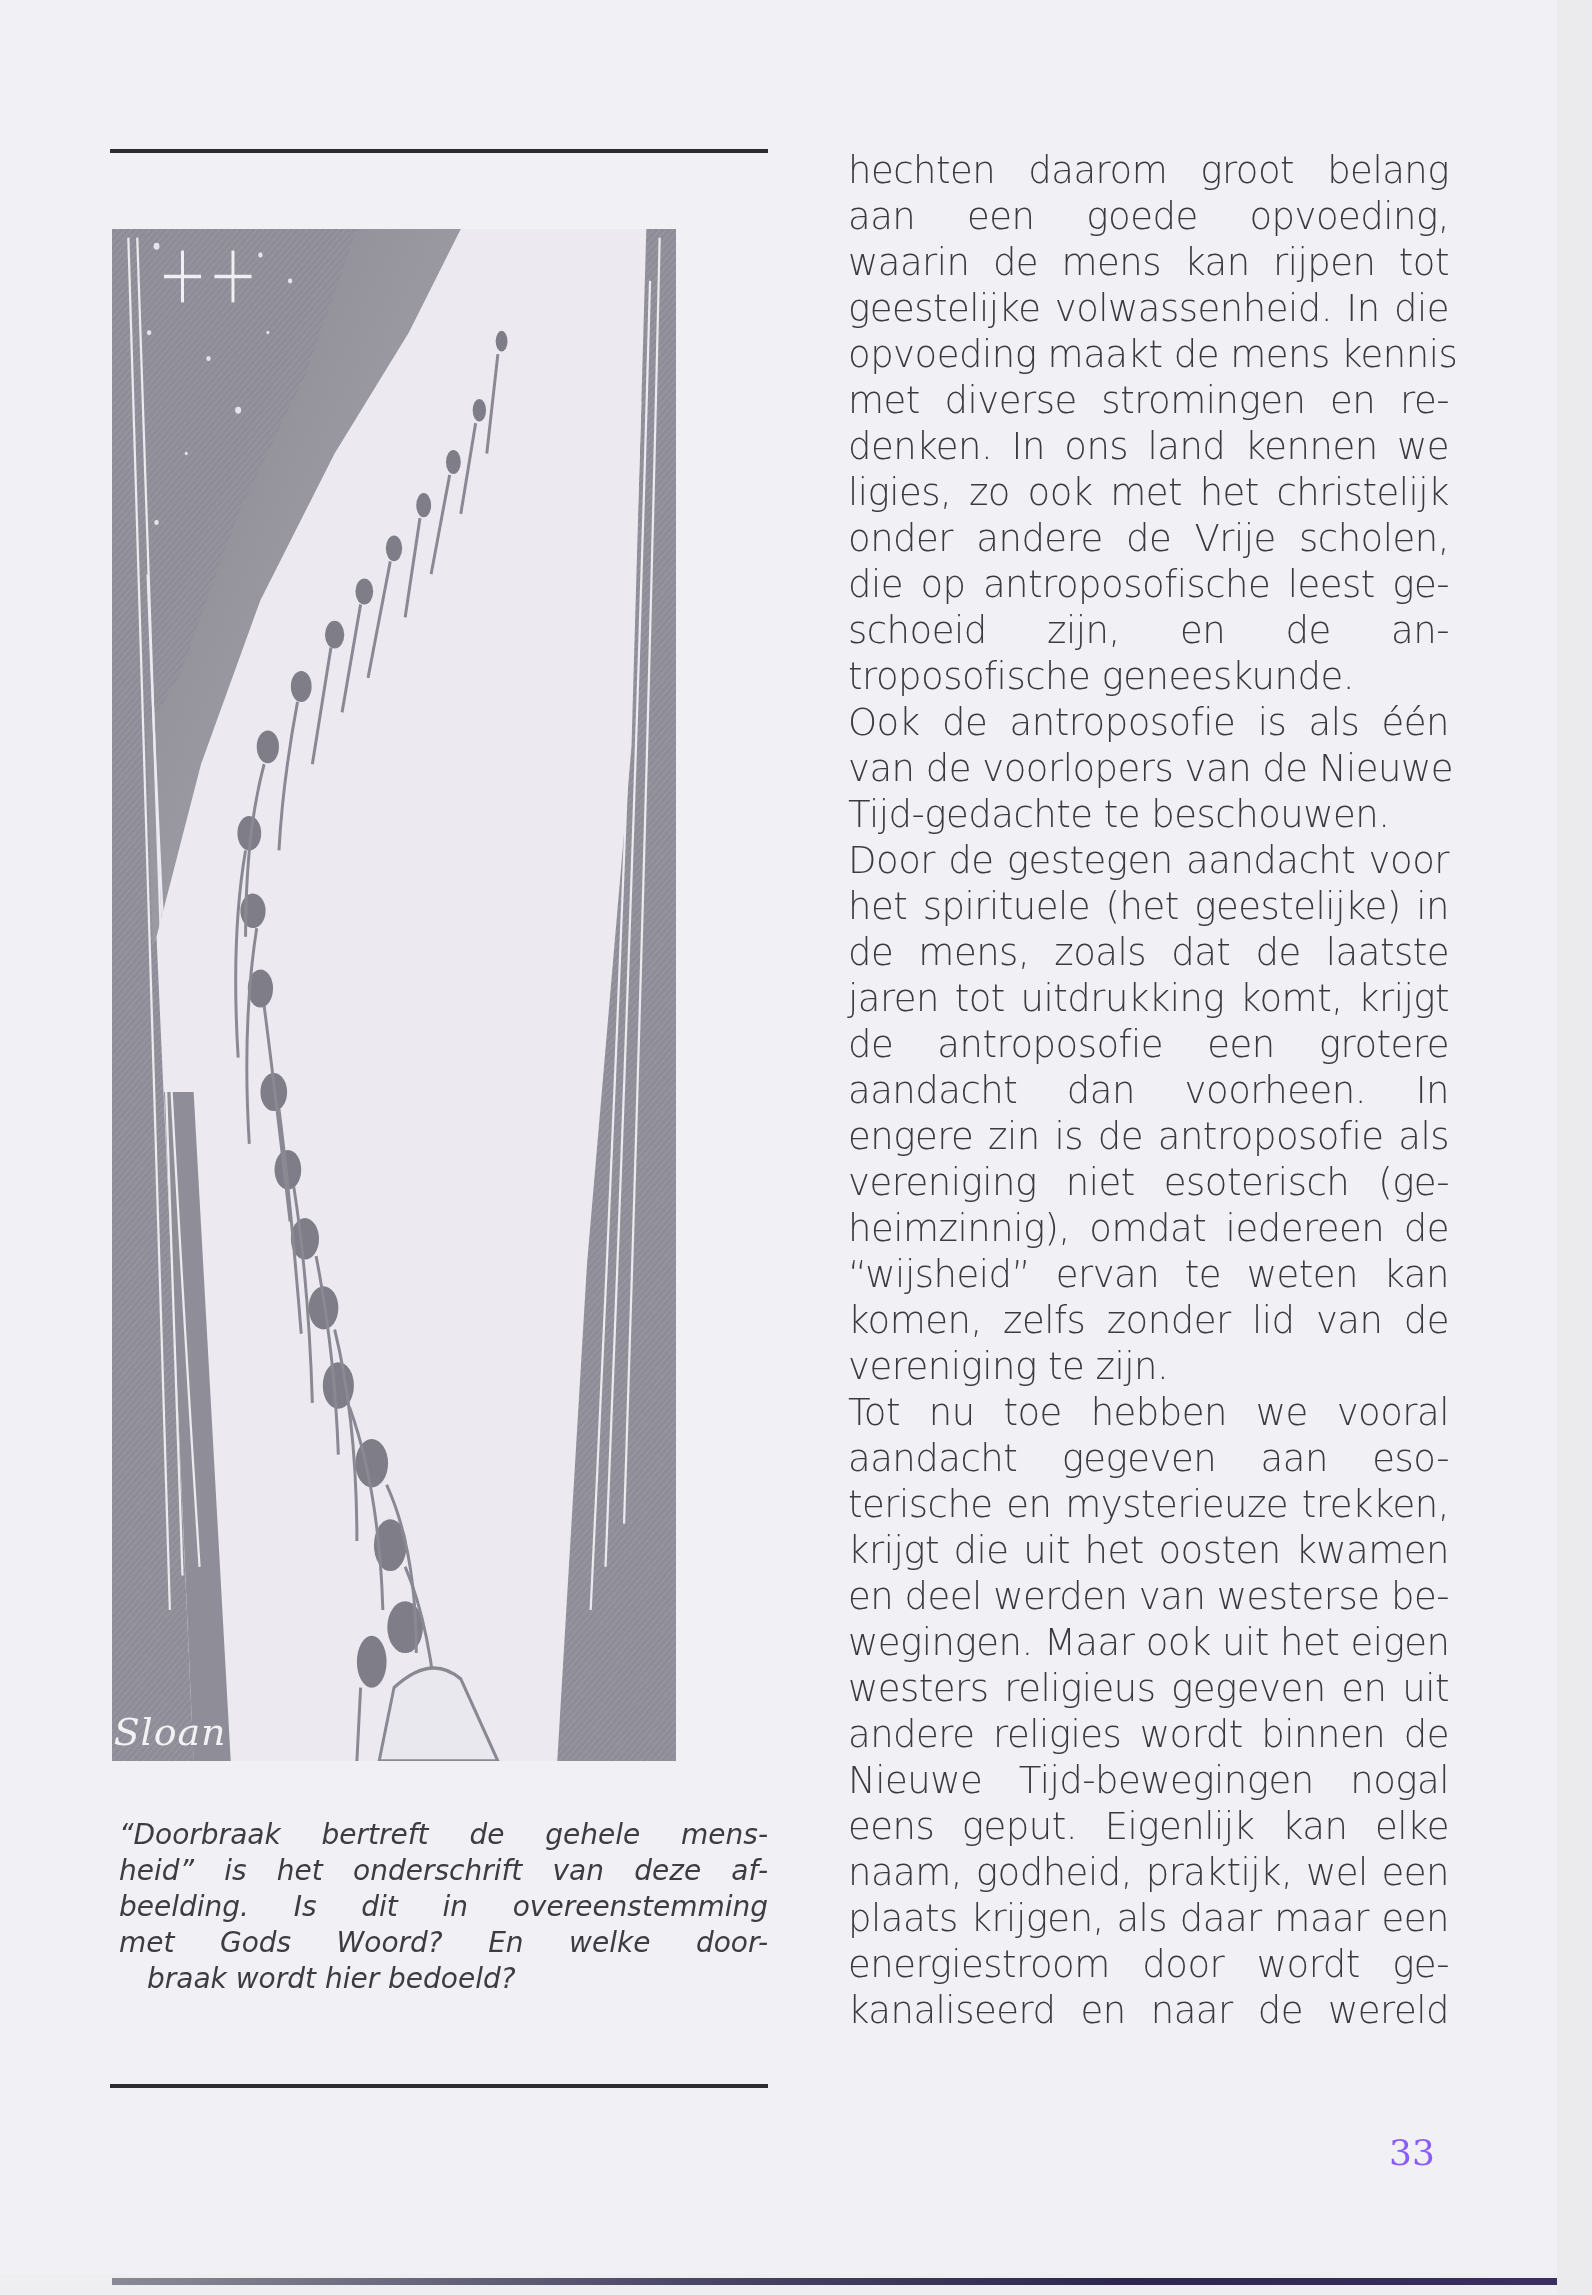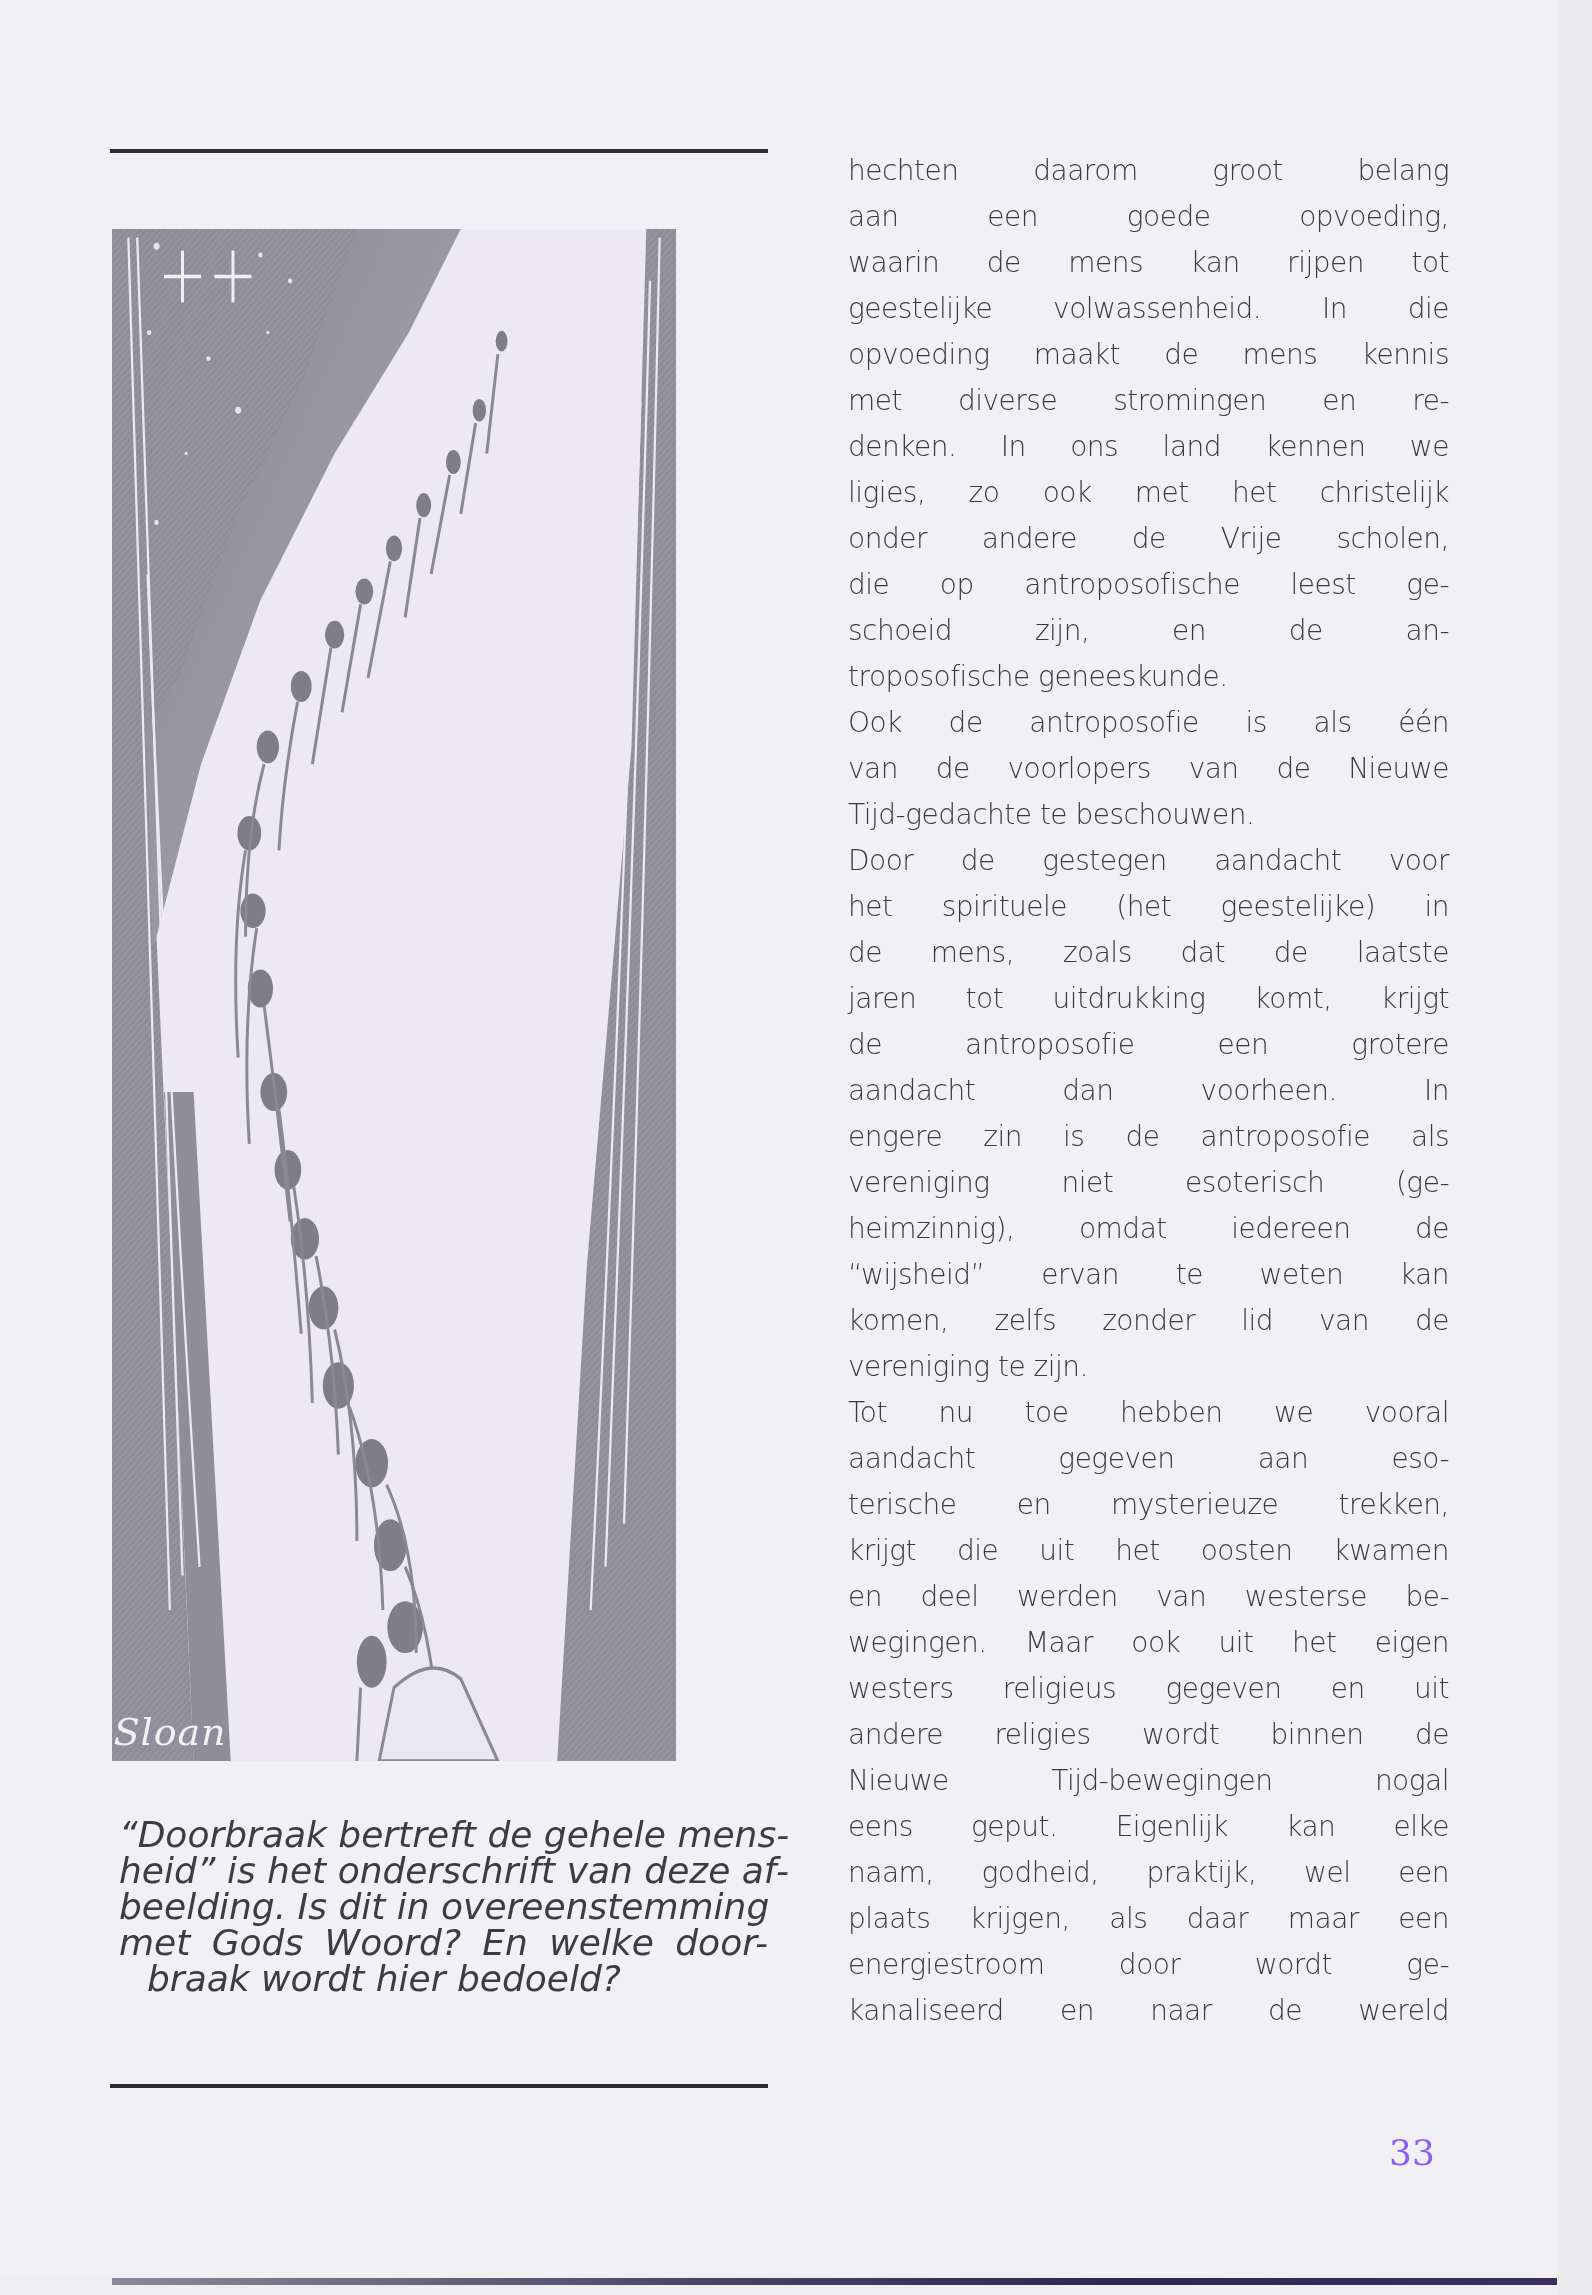--- a/index.html
+++ b/index.html
@@ -33,29 +33,29 @@
   .figure svg { width: 100%; height: 100%; display: block; }
   .signature {
     position: absolute; left: 1.7px; bottom: 7px;
     font-family: "DejaVu Serif", serif; font-style: italic;
     font-size: 38px; color: #f2f2f5; letter-spacing: 0.9px;
   }
 
   .caption {
     position: absolute; left: 119px; top: 1817px; width: 649px;
     font-family: "DejaVu Sans", sans-serif; font-style: italic;
-    font-size: 36px; line-height: 36px; color: #3c3c42;
+    font-size: 28px; line-height: 36px; color: #3c3c42;
   }
   .caption .ln { display: block; text-align: justify; text-align-last: justify; white-space: nowrap; }
   .caption .ln.last { text-align-last: left; margin-left: 28px; }
 
   .body-text {
     position: absolute; left: 848px; top: 148px; width: 601px;
     font-family: "DejaVu Sans", sans-serif; font-weight: 300;
-    font-size: 28px; line-height: 46px; color: #3a3a40;
+    font-size: 37px; line-height: 46px; color: #3a3a40;
     letter-spacing: -0.5px;
   }
   .body-text .ln {
     display: block; height: 46px; text-align: justify; text-align-last: justify;
     white-space: nowrap; overflow: visible;
   }
   .body-text .ln.end { text-align-last: left; }
 
   .page-number {
     position: absolute; left: 1389px; top: 2132px;

